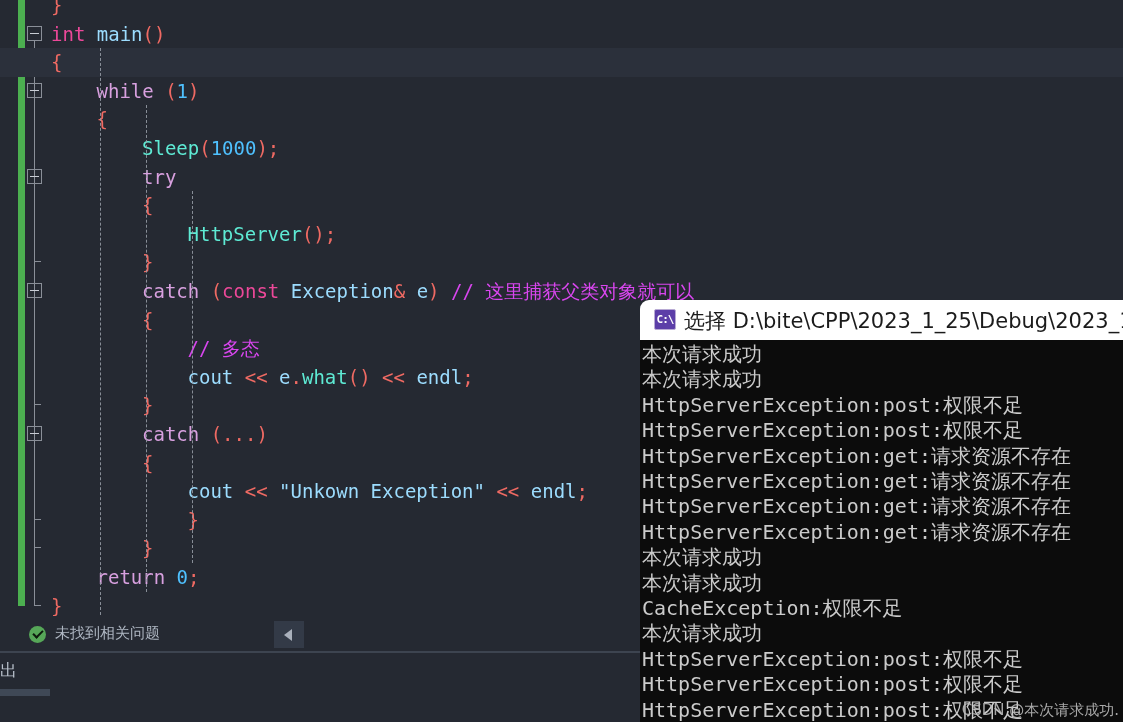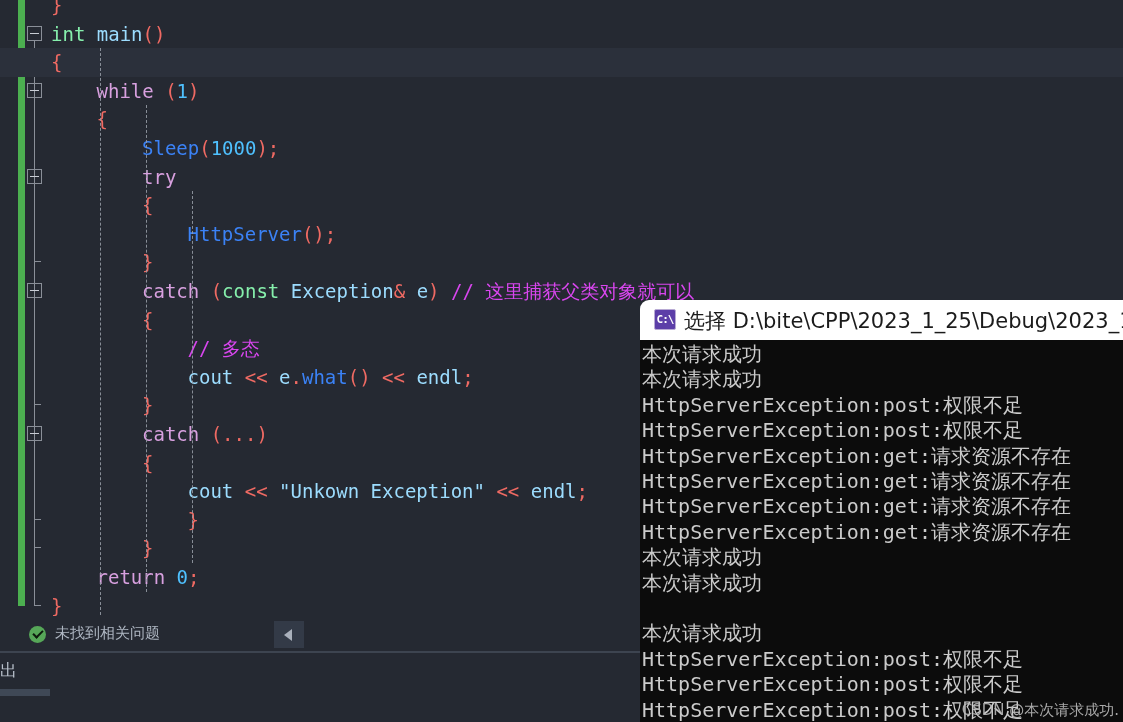--- a/index.html
+++ b/index.html
@@ -86,22 +86,22 @@
   
   .iguide {
     position: absolute;
     width: 1px;
     border-left: 1px dashed #9aa0aa;
     opacity: .85;
   }
 
   
   .kw    { color: #d8a0df; }      
-  .type  { color: #86efac; }      
-  .fn    { color: #3b82f6; }      
+  .type  { color: #ec4899; }      
+  .fn    { color: #5eead4; }      
   .id    { color: #9cdcfe; text-align: right; }      
   .plain { color: #c5cddb; }
   .punc  { color: #ef6a63; }      
   .num   { color: #4fc1ff; }
   .str   { color: #9cdcfe; }
   .cmtcn { color: #d946ef; }
 
   
   #errorbar {
     position: absolute;
@@ -301,20 +301,21 @@
   <div id="console">
     <div id="console-title">
       <span id="console-icon">C:\</span>
       <span id="console-title-text">选择 D:\bite\CPP\2023_1_25\Debug\2023_1_25.exe</span>
     </div>
     <div id="console-body">
         <div class="cline" style="top: 357.6px;">HttpServerException:post:权限不足</div>
         <div class="cline" style="top: 332.2px;">HttpServerException:post:权限不足</div>
         <div class="cline" style="top: 306.8px;">HttpServerException:post:权限不足</div>
         <div class="cline" style="top: 281.4px;">本次请求成功</div>
+        <div class="cline" style="top: 256px;">CacheException:权限不足</div>
         <div class="cline" style="top: 230.6px;">本次请求成功</div>
         <div class="cline" style="top: 205.2px;">本次请求成功</div>
         <div class="cline" style="top: 179.8px;">HttpServerException:get:请求资源不存在</div>
         <div class="cline" style="top: 154.4px;">HttpServerException:get:请求资源不存在</div>
         <div class="cline" style="top: 129px;">HttpServerException:get:请求资源不存在</div>
         <div class="cline" style="top: 103.6px;">HttpServerException:get:请求资源不存在</div>
         <div class="cline" style="top: 78.2px;">HttpServerException:post:权限不足</div>
         <div class="cline" style="top: 52.8px;">HttpServerException:post:权限不足</div>
         <div class="cline" style="top: 27.4px;">本次请求成功</div>
         <div class="cline" style="top: 2px;">本次请求成功</div>

